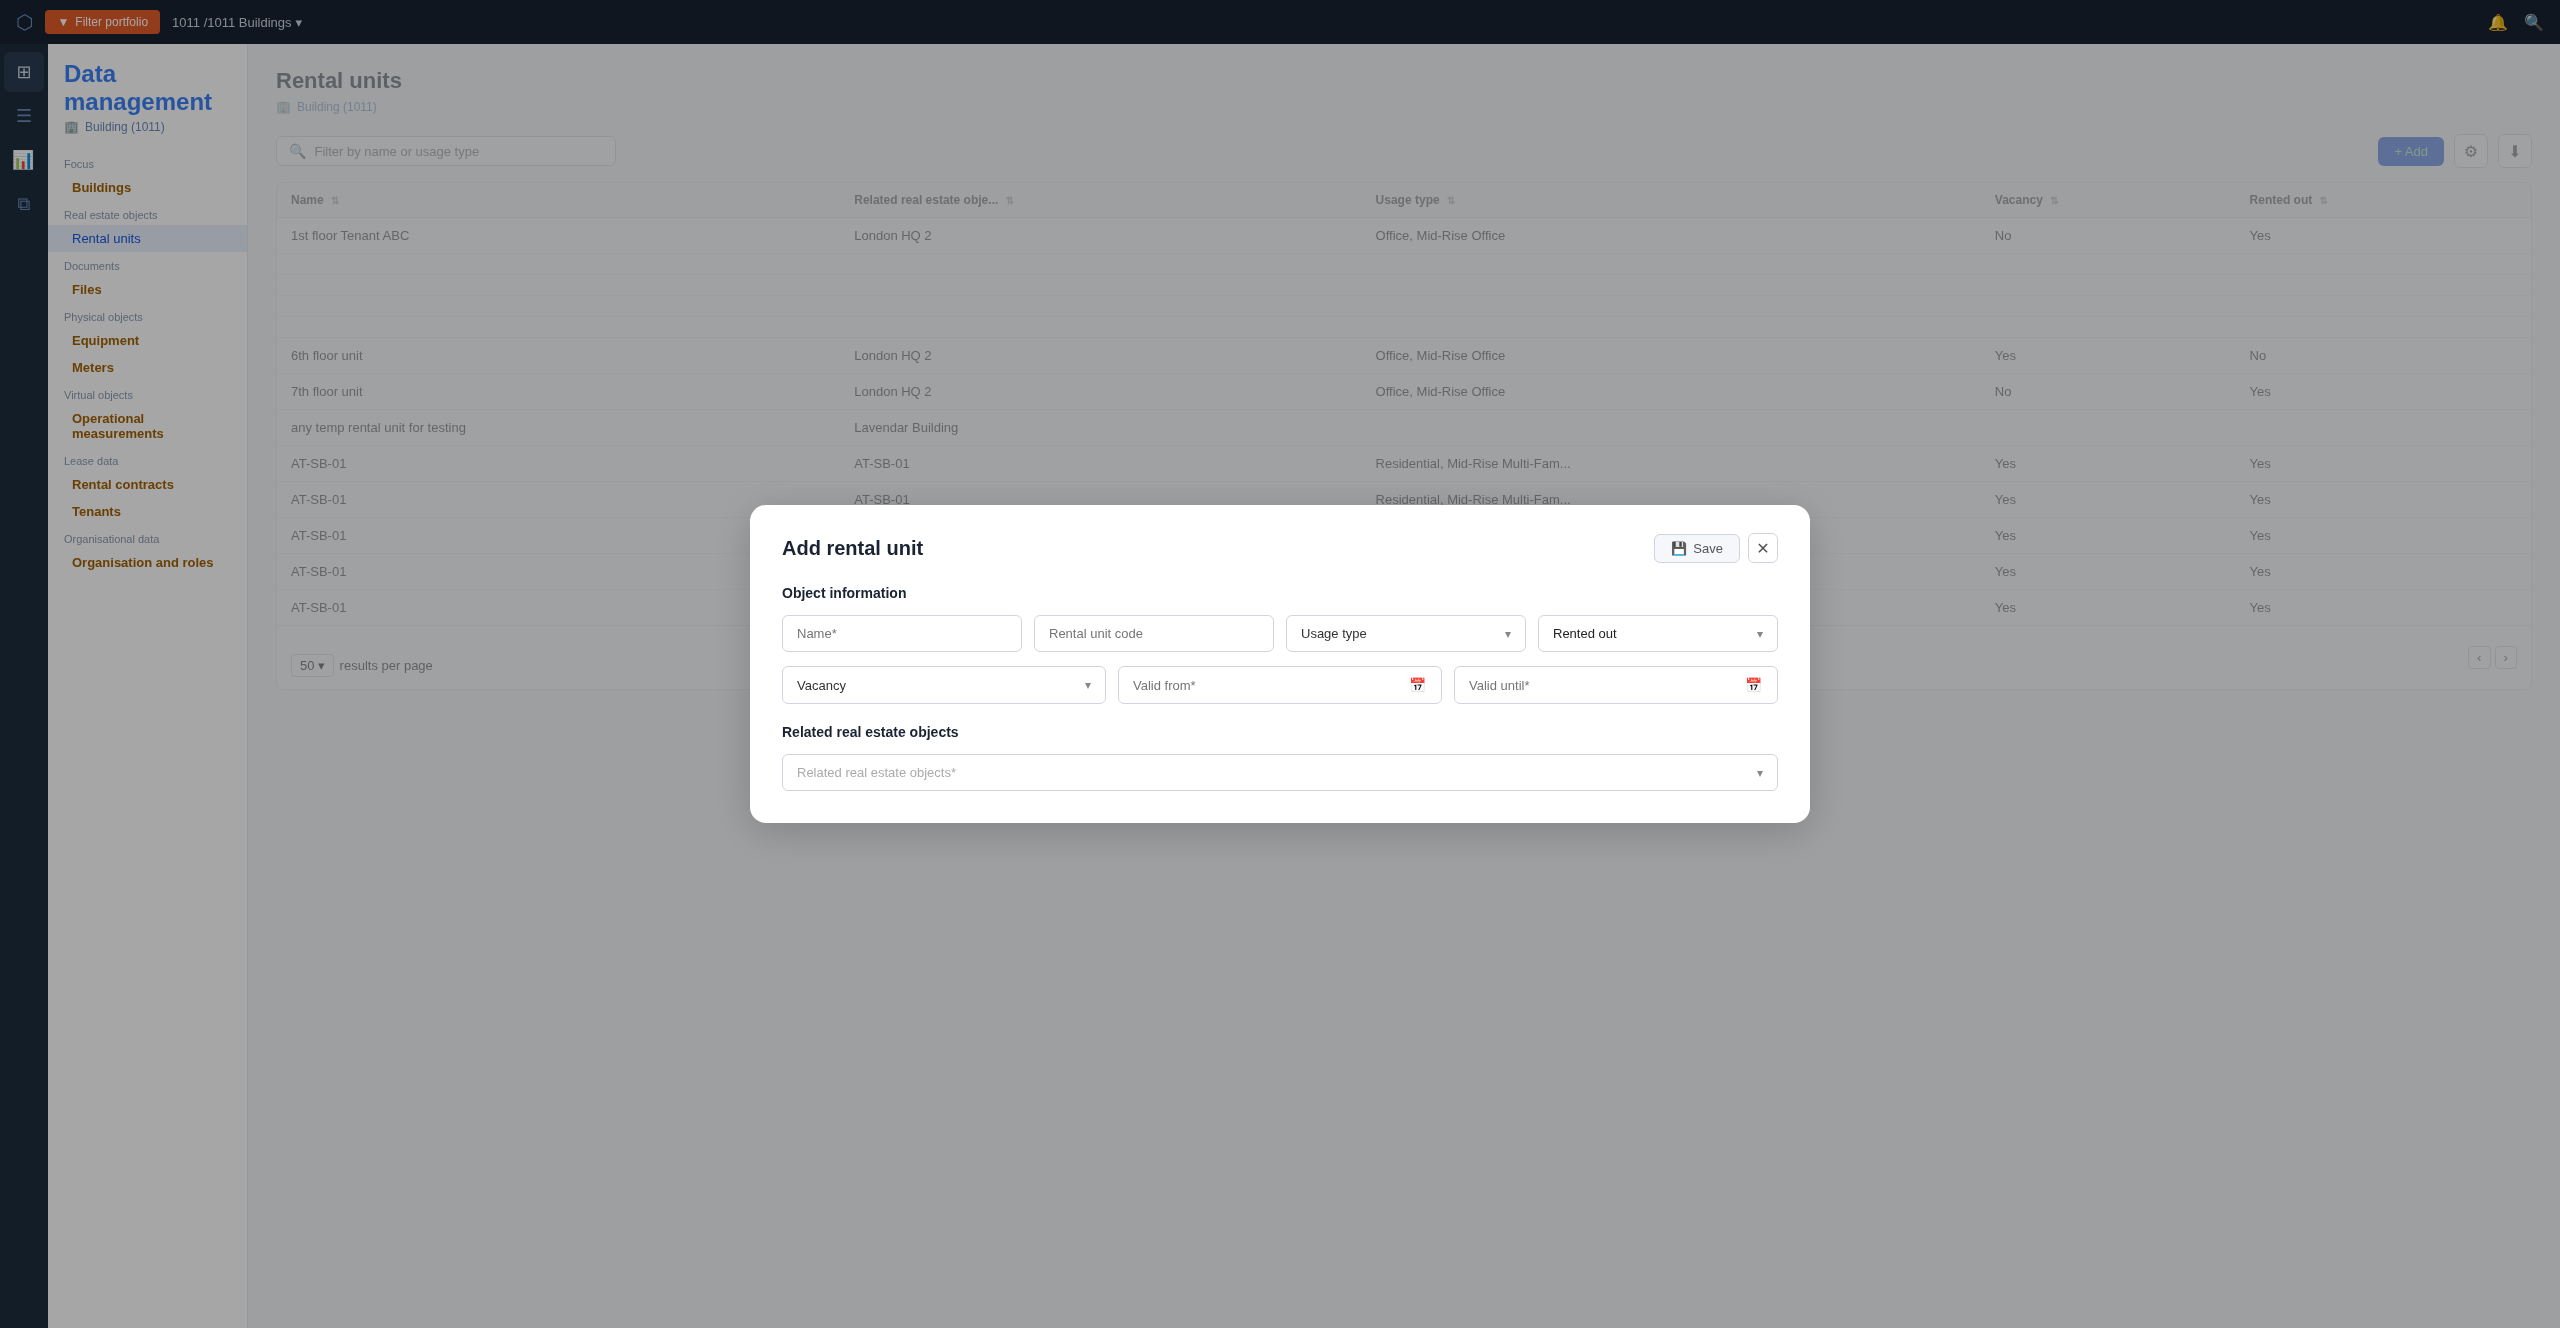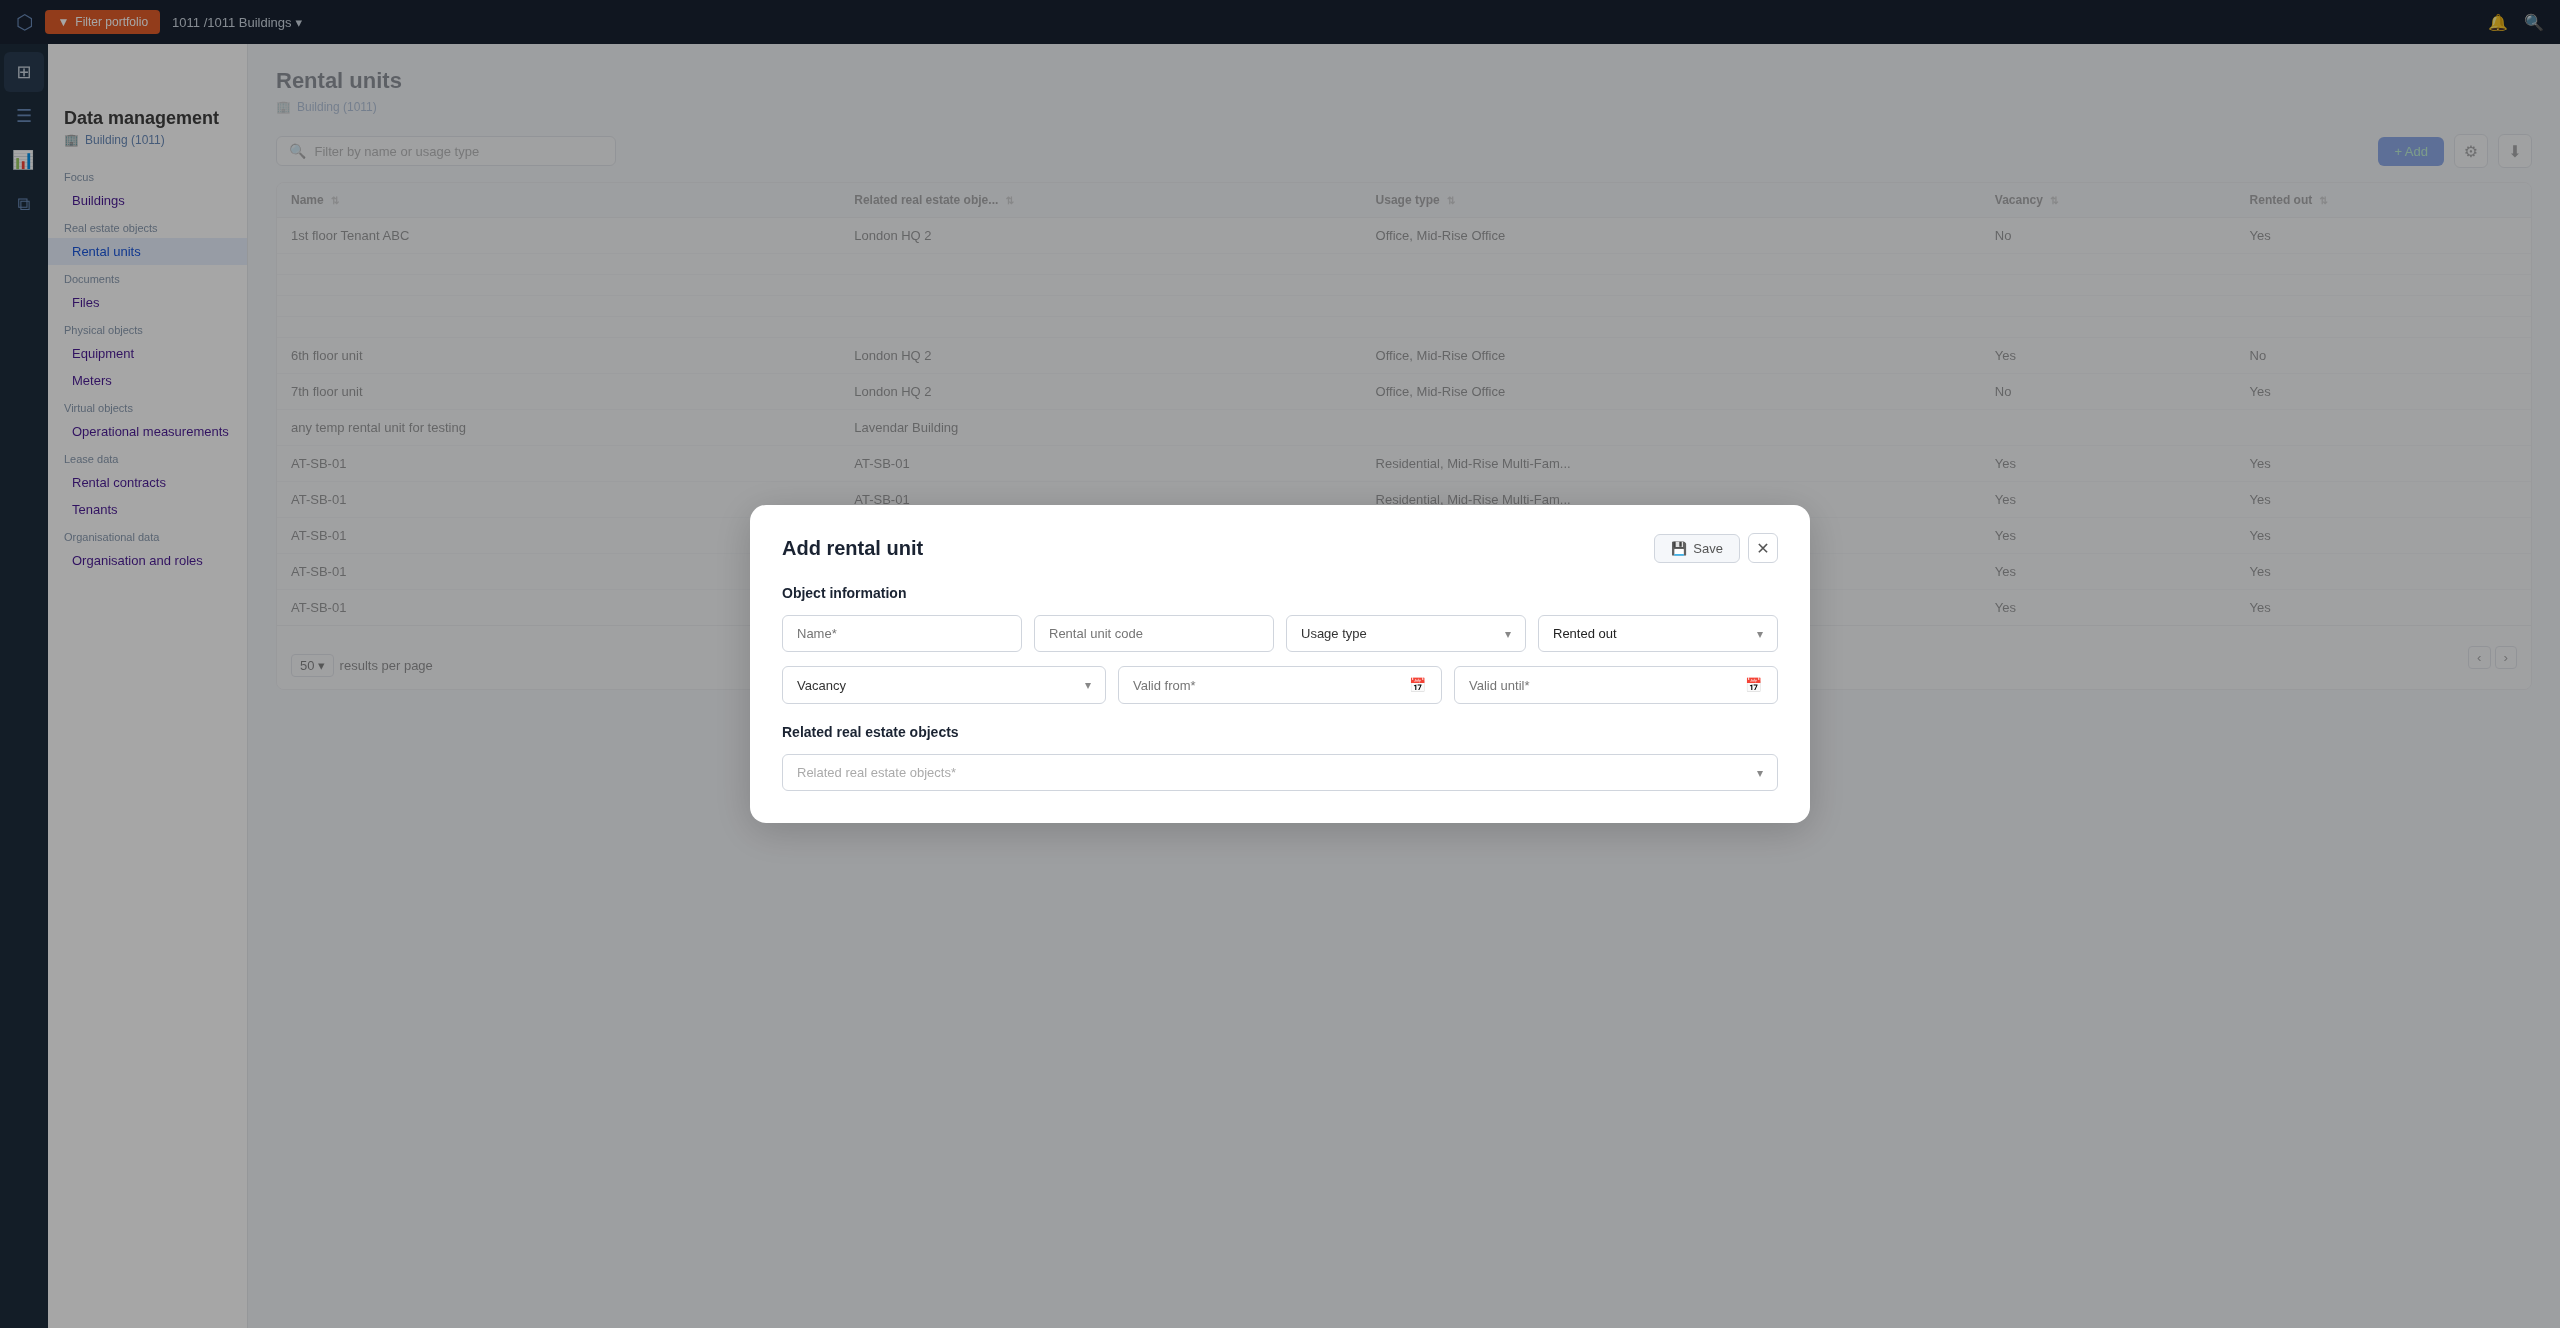--- a/index.html
+++ b/index.html
@@ -39,22 +39,22 @@
 
     
     .nav-sidebar {
       width: 200px; background: #fff; border-right: 1px solid #e5e8ec;
       overflow-y: auto; padding: 16px 0; flex-shrink: 0;
     }
     .nav-section-title {
       font-size: 11px; color: #8a9bb0; padding: 8px 16px 4px; text-transform: none; font-weight: 500;
     }
     .nav-item {
-      display: block; padding: 6px 16px 6px 24px; color: #4c1d95; font-size: 13px; cursor: pointer;
-      border-radius: 0; text-decoration: none;
+      display: block; padding: 6px 16px 6px 24px; color: #a16207; font-size: 13px; cursor: pointer;
+      border-radius: 0; text-decoration: none; font-weight: bold;
     }
     .nav-item.active { background: #e8f0fe; color: #1a56db; font-weight: 500; }
 
     
     .main { flex: 1; overflow: auto; padding: 24px 28px; background: #f5f7fa; position: relative; }
     .page-title { font-size: 22px; font-weight: 600; color: #1a2332; margin-bottom: 6px; }
     .breadcrumb { display: flex; align-items: center; gap: 6px; color: #6b8cba; font-size: 12px; margin-bottom: 20px; }
 
     
     .toolbar { display: flex; align-items: center; gap: 10px; margin-bottom: 14px; }
@@ -164,21 +164,21 @@
 
   <div class="icon-sidebar">
     <div class="icon-sidebar-item active">⊞</div>
     <div class="icon-sidebar-item">☰</div>
     <div class="icon-sidebar-item">📊</div>
     <div class="icon-sidebar-item">⧉</div>
   </div>
 
   <div class="nav-sidebar">
     <div style="padding: 0 16px 16px;">
-      <div style="font-size:18px;font-weight:700;color:#404040;margin-bottom:4px;margin-top:48px;">Data management</div>
+      <div style="font-size:24px;font-weight:700;color:#3b82f6;margin-bottom:4px;">Data management</div>
       <div style="display:flex;align-items:center;gap:6px;color:#6b8cba;font-size:12px;">
         <span>🏢</span>
         <span>Building (1011)</span>
       </div>
     </div>
 
     <div class="nav-section-title">Focus</div>
     <div class="nav-item">Buildings</div>
 
     <div class="nav-section-title">Real estate objects</div>

